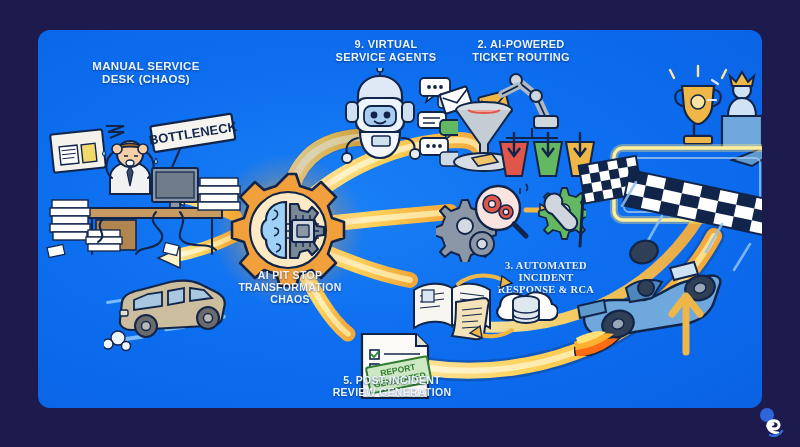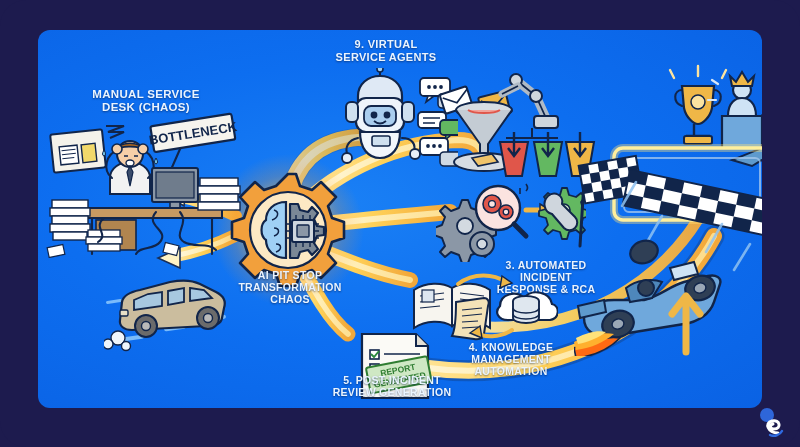--- a/index.html
+++ b/index.html
@@ -190,21 +190,21 @@
           <rect x="120" y="136" width="14" height="10" fill="#fff" stroke="#11254a" stroke-width="1.2" transform="rotate(14 127 141)"></rect>
         </g>
 
         <g class="stroke" stroke-width="1.8">
           <path d="M112,104 C100,118 126,122 116,134 C110,142 96,138 92,146"></path>
           <path d="M136,104 C146,116 128,126 140,134 C150,140 164,134 172,142"></path>
           <path d="M60,110 C48,120 66,126 54,134"></path>
         </g>
       </svg>
 
-      <div class="lbl" style="left:28px; top:30px; width:160px; font-size:11.5px;margin-top:28px;">MANUAL SERVICE
+      <div class="lbl" style="left:28px; top:30px; width:160px; font-size:11.5px;">MANUAL SERVICE
 DESK (CHAOS)</div>
 
       <svg class="ill" style="left:66px; top:228px;" width="140" height="96" viewBox="0 0 140 96">
         <g fill="#9fd6ff" opacity=".75">
           <rect x="18" y="78" width="22" height="4" rx="2" transform="rotate(-8 29 80)"></rect>
           <rect x="60" y="68" width="22" height="4" rx="2" transform="rotate(-8 71 70)"></rect>
           <rect x="100" y="58" width="22" height="4" rx="2" transform="rotate(-8 111 60)"></rect>
           <rect x="2" y="42" width="16" height="3" rx="1.5" transform="rotate(-8 10 44)"></rect>
         </g>
         <g>
@@ -355,20 +355,22 @@
             <path d="M112,62 L112,84 M106,78 L112,86 L118,78" stroke="#11254a" stroke-width="2.4" fill="none"></path>
           </g>
 
           <g>
             <path d="M130,72 L158,72 L152,106 L136,106 Z" fill="#efb747" stroke="#11254a" stroke-width="2"></path>
             <path d="M144,62 L144,84 M138,78 L144,86 L150,78" stroke="#11254a" stroke-width="2.4" fill="none"></path>
           </g>
         </g>
       </svg>
 
+      <div class="lbl" style="left:408px; top:8px; width:150px; font-size:11px;">2. AI-POWERED
+TICKET ROUTING</div>
 
       <svg class="ill" style="left:398px; top:152px;" width="150" height="80" viewBox="0 0 150 80">
         <g>
           <path d="M26,18 l6,0 l3,8 l8,3 l6,-5 l5,5 l-5,6 l3,8 l8,3 l0,7 l-8,3 l-3,8 l5,6 l-5,5 l-6,-5 l-8,3 l-3,8 l-6,0 l-3,-8 l-8,-3 l-6,5 l-5,-5 l5,-6 l-3,-8 l-8,-3 l0,-7 l8,-3 l3,-8 l-5,-6 l5,-5 l6,5 l8,-3 Z" fill="#8b97a6" stroke="#11254a" stroke-width="2" stroke-linejoin="round"></path>
           <circle cx="29" cy="44" r="8" fill="#d3dae1" stroke="#11254a" stroke-width="1.8"></circle>
         </g>
         <g>
           <circle cx="46" cy="62" r="12" fill="#8b97a6" stroke="#11254a" stroke-width="2"></circle>
           <circle cx="46" cy="62" r="5" fill="#d3dae1" stroke="#11254a" stroke-width="1.6"></circle>
         </g>
@@ -391,21 +393,21 @@
           <circle cx="128" cy="28" r="6" fill="#cfeacd" stroke="#11254a" stroke-width="1.6"></circle>
         </g>
         <g>
           <path d="M112,14 C106,20 108,30 116,32 L128,46 C131,49 136,49 139,46 C142,43 142,38 139,35 L126,22 C128,14 119,8 112,14 Z" fill="#cfd6dd" stroke="#11254a" stroke-width="2"></path>
         </g>
         <g stroke="#11254a" stroke-width="1.6" fill="none">
           <path d="M84,6 l0,6 M90,2 q3,4 0,7"></path>
         </g>
       </svg>
 
-      <div class="lbl" style="left:428px; top:230px; width:160px; font-size:10.5px;">3. AUTOMATED
+      <div class="lbl" style="left:428px; top:230px; width:160px; font-size:10.5px;font-family:Liberation Serif, serif;">3. AUTOMATED
 INCIDENT
 RESPONSE &amp; RCA</div>
 
       <svg class="ill" style="left:370px; top:238px;" width="150" height="78" viewBox="0 0 150 78">
         <g>
           <path d="M6,22 C18,14 34,14 44,20 L44,58 C34,52 18,52 6,60 Z" fill="#f7f5ef" stroke="#11254a" stroke-width="2"></path>
           <path d="M82,22 C70,14 54,14 44,20 L44,58 C54,52 70,52 82,60 Z" fill="#f7f5ef" stroke="#11254a" stroke-width="2"></path>
           <g stroke="#11254a" stroke-width="1.1">
             <line x1="12" y1="28" x2="36" y2="25"></line>
               <line x1="12" y1="34" x2="36" y2="31"></line>
@@ -435,23 +437,20 @@
           <path d="M100,52 C90,52 86,44 92,38 C92,26 108,22 116,30 C124,20 142,24 144,36 C152,38 152,50 142,52 Z" fill="#fff" stroke="#11254a" stroke-width="2.2"></path>
         </g>
         <g>
           <ellipse cx="118" cy="33" rx="13" ry="5" fill="#dfe7ef" stroke="#11254a" stroke-width="1.9"></ellipse>
           <path d="M105,33 L105,50 C105,53 111,55 118,55 C125,55 131,53 131,50 L131,33" fill="#dfe7ef" stroke="#11254a" stroke-width="1.9"></path>
           <path d="M105,40 C105,43 111,45 118,45 C125,45 131,43 131,40" stroke="#11254a" stroke-width="1.5" fill="none"></path>
           <path d="M105,46 C105,49 111,51 118,51 C125,51 131,49 131,46" stroke="#11254a" stroke-width="1.5" fill="none"></path>
         </g>
       </svg>
 
-      <div class="lbl" style="left:398px; top:312px; width:150px; font-size:10.5px;">4. KNOWLEDGE
-MANAGEMENT
-AUTOMATION</div>
 
       <svg class="ill" style="left:302px; top:298px;" width="110" height="76" viewBox="0 0 110 76">
         <g>
           <path d="M22,6 L76,6 L88,18 L88,70 L22,70 Z" fill="#fbfaf6" stroke="#11254a" stroke-width="2.2"></path>
           <path d="M76,6 L76,18 L88,18" fill="#e3e0d6" stroke="#11254a" stroke-width="2"></path>
           <g>
             <rect x="30" y="22" width="9" height="9" fill="#fff" stroke="#11254a" stroke-width="1.6"></rect>
             <path d="M31,26 l3,3 l5,-6" stroke="#2b8a3e" stroke-width="1.9" fill="none"></path>
             <line x1="44" y1="26" x2="80" y2="26" stroke="#11254a" stroke-width="1.4"></line>
             <rect x="30" y="36" width="9" height="9" fill="#fff" stroke="#11254a" stroke-width="1.6"></rect>

